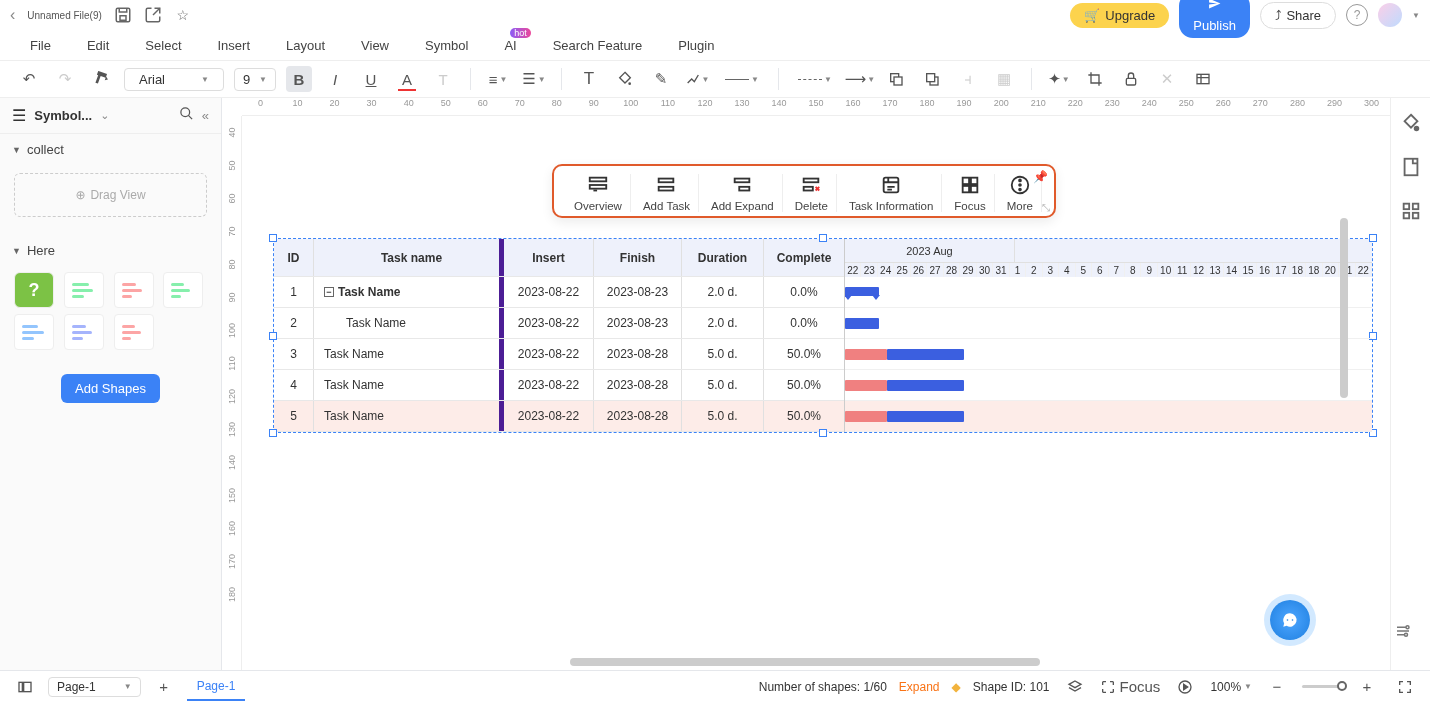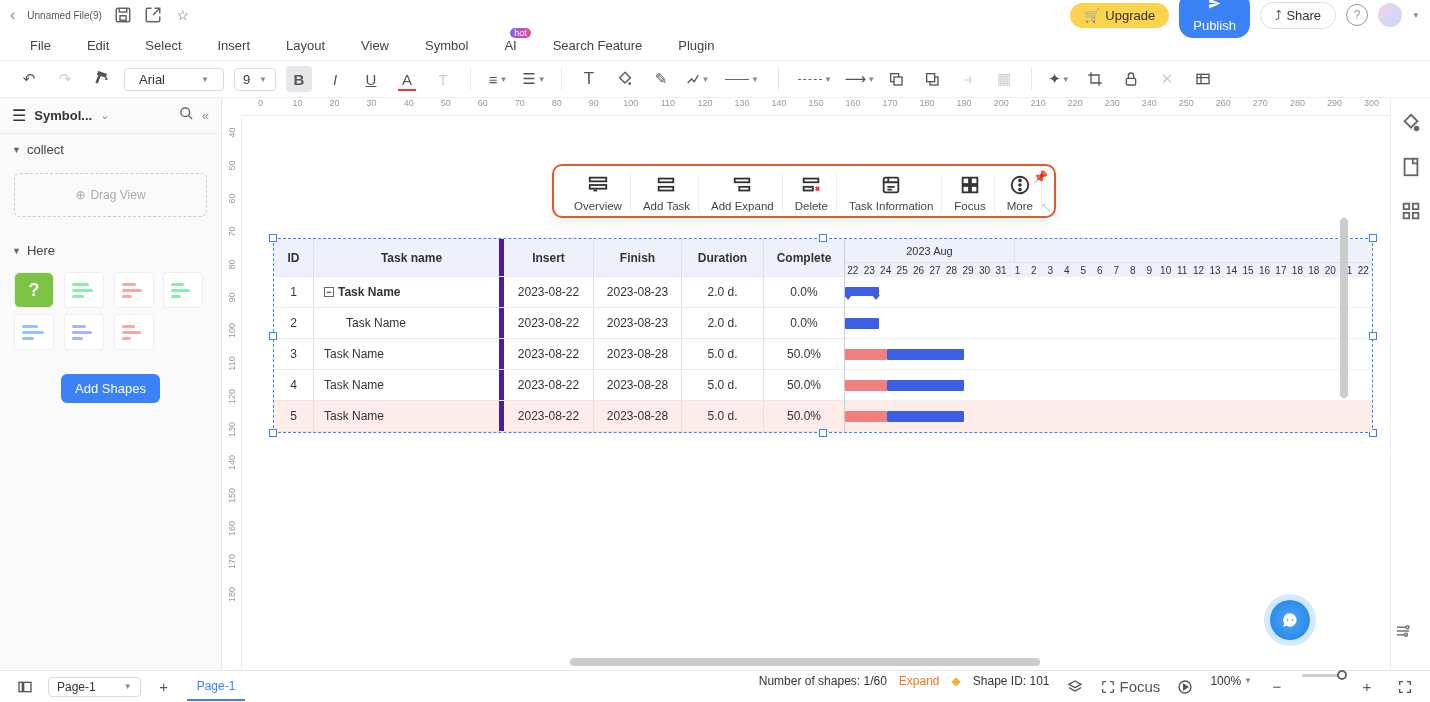--- a/index.html
+++ b/index.html
@@ -90,21 +90,21 @@
 .bar-parent{height:9px;top:10px;background:#3b5fe0;}
 .bar-parent::before,.bar-parent::after{content:'';position:absolute;top:8px;width:0;height:0;border-left:4px solid transparent;border-right:4px solid transparent;border-top:5px solid #3b5fe0;}
 .bar-parent::before{left:-1px;}.bar-parent::after{right:-1px;}
 
 .right-rail{width:40px;border-left:1px solid #eee;display:flex;flex-direction:column;align-items:center;padding-top:14px;gap:22px;}
 .rail-icon{width:22px;height:22px;color:#666;cursor:pointer;display:flex;align-items:center;justify-content:center;}
 
 .bottom-bar{position:absolute;bottom:0;left:0;right:0;height:32px;border-top:1px solid #e5e7eb;display:flex;align-items:center;padding:0 12px;font-size:12px;background:#fff;gap:10px;}
 .page-select{border:1px solid #ddd;border-radius:4px;padding:2px 8px;display:flex;align-items:center;gap:28px;cursor:pointer;}
 .page-tab{color:#3b82f6;border-bottom:2px solid #3b82f6;padding:6px 10px;cursor:pointer;}
-.bottom-right{margin-left:auto;display:flex;align-items:flex-start;gap:12px;}
+.bottom-right{margin-left:auto;display:flex;align-items:center;gap:12px;}
 .expand-link{color:#f97316;cursor:pointer;}
 .zoom-track{width:40px;height:3px;background:#ccc;border-radius:2px;position:relative;}
 .zoom-thumb{position:absolute;right:-5px;top:-4px;width:10px;height:10px;border:2px solid #666;border-radius:50%;background:#fff;}
 
 .chat-bubble{position:absolute;bottom:62px;right:120px;width:40px;height:40px;border-radius:50%;background:radial-gradient(circle,#4da6ff,#1e7fe0);box-shadow:0 0 0 6px rgba(77,166,255,0.25);display:flex;align-items:center;justify-content:center;cursor:pointer;}
 .chat-bubble svg{width:20px;height:20px;fill:#fff;}
 .settings-float{position:absolute;bottom:58px;right:18px;color:#777;cursor:pointer;}
 
 .hscroll{position:absolute;bottom:34px;left:240px;right:50px;height:10px;}
 .hscroll-thumb{position:absolute;left:330px;width:470px;height:8px;background:#ccc;border-radius:4px;}

